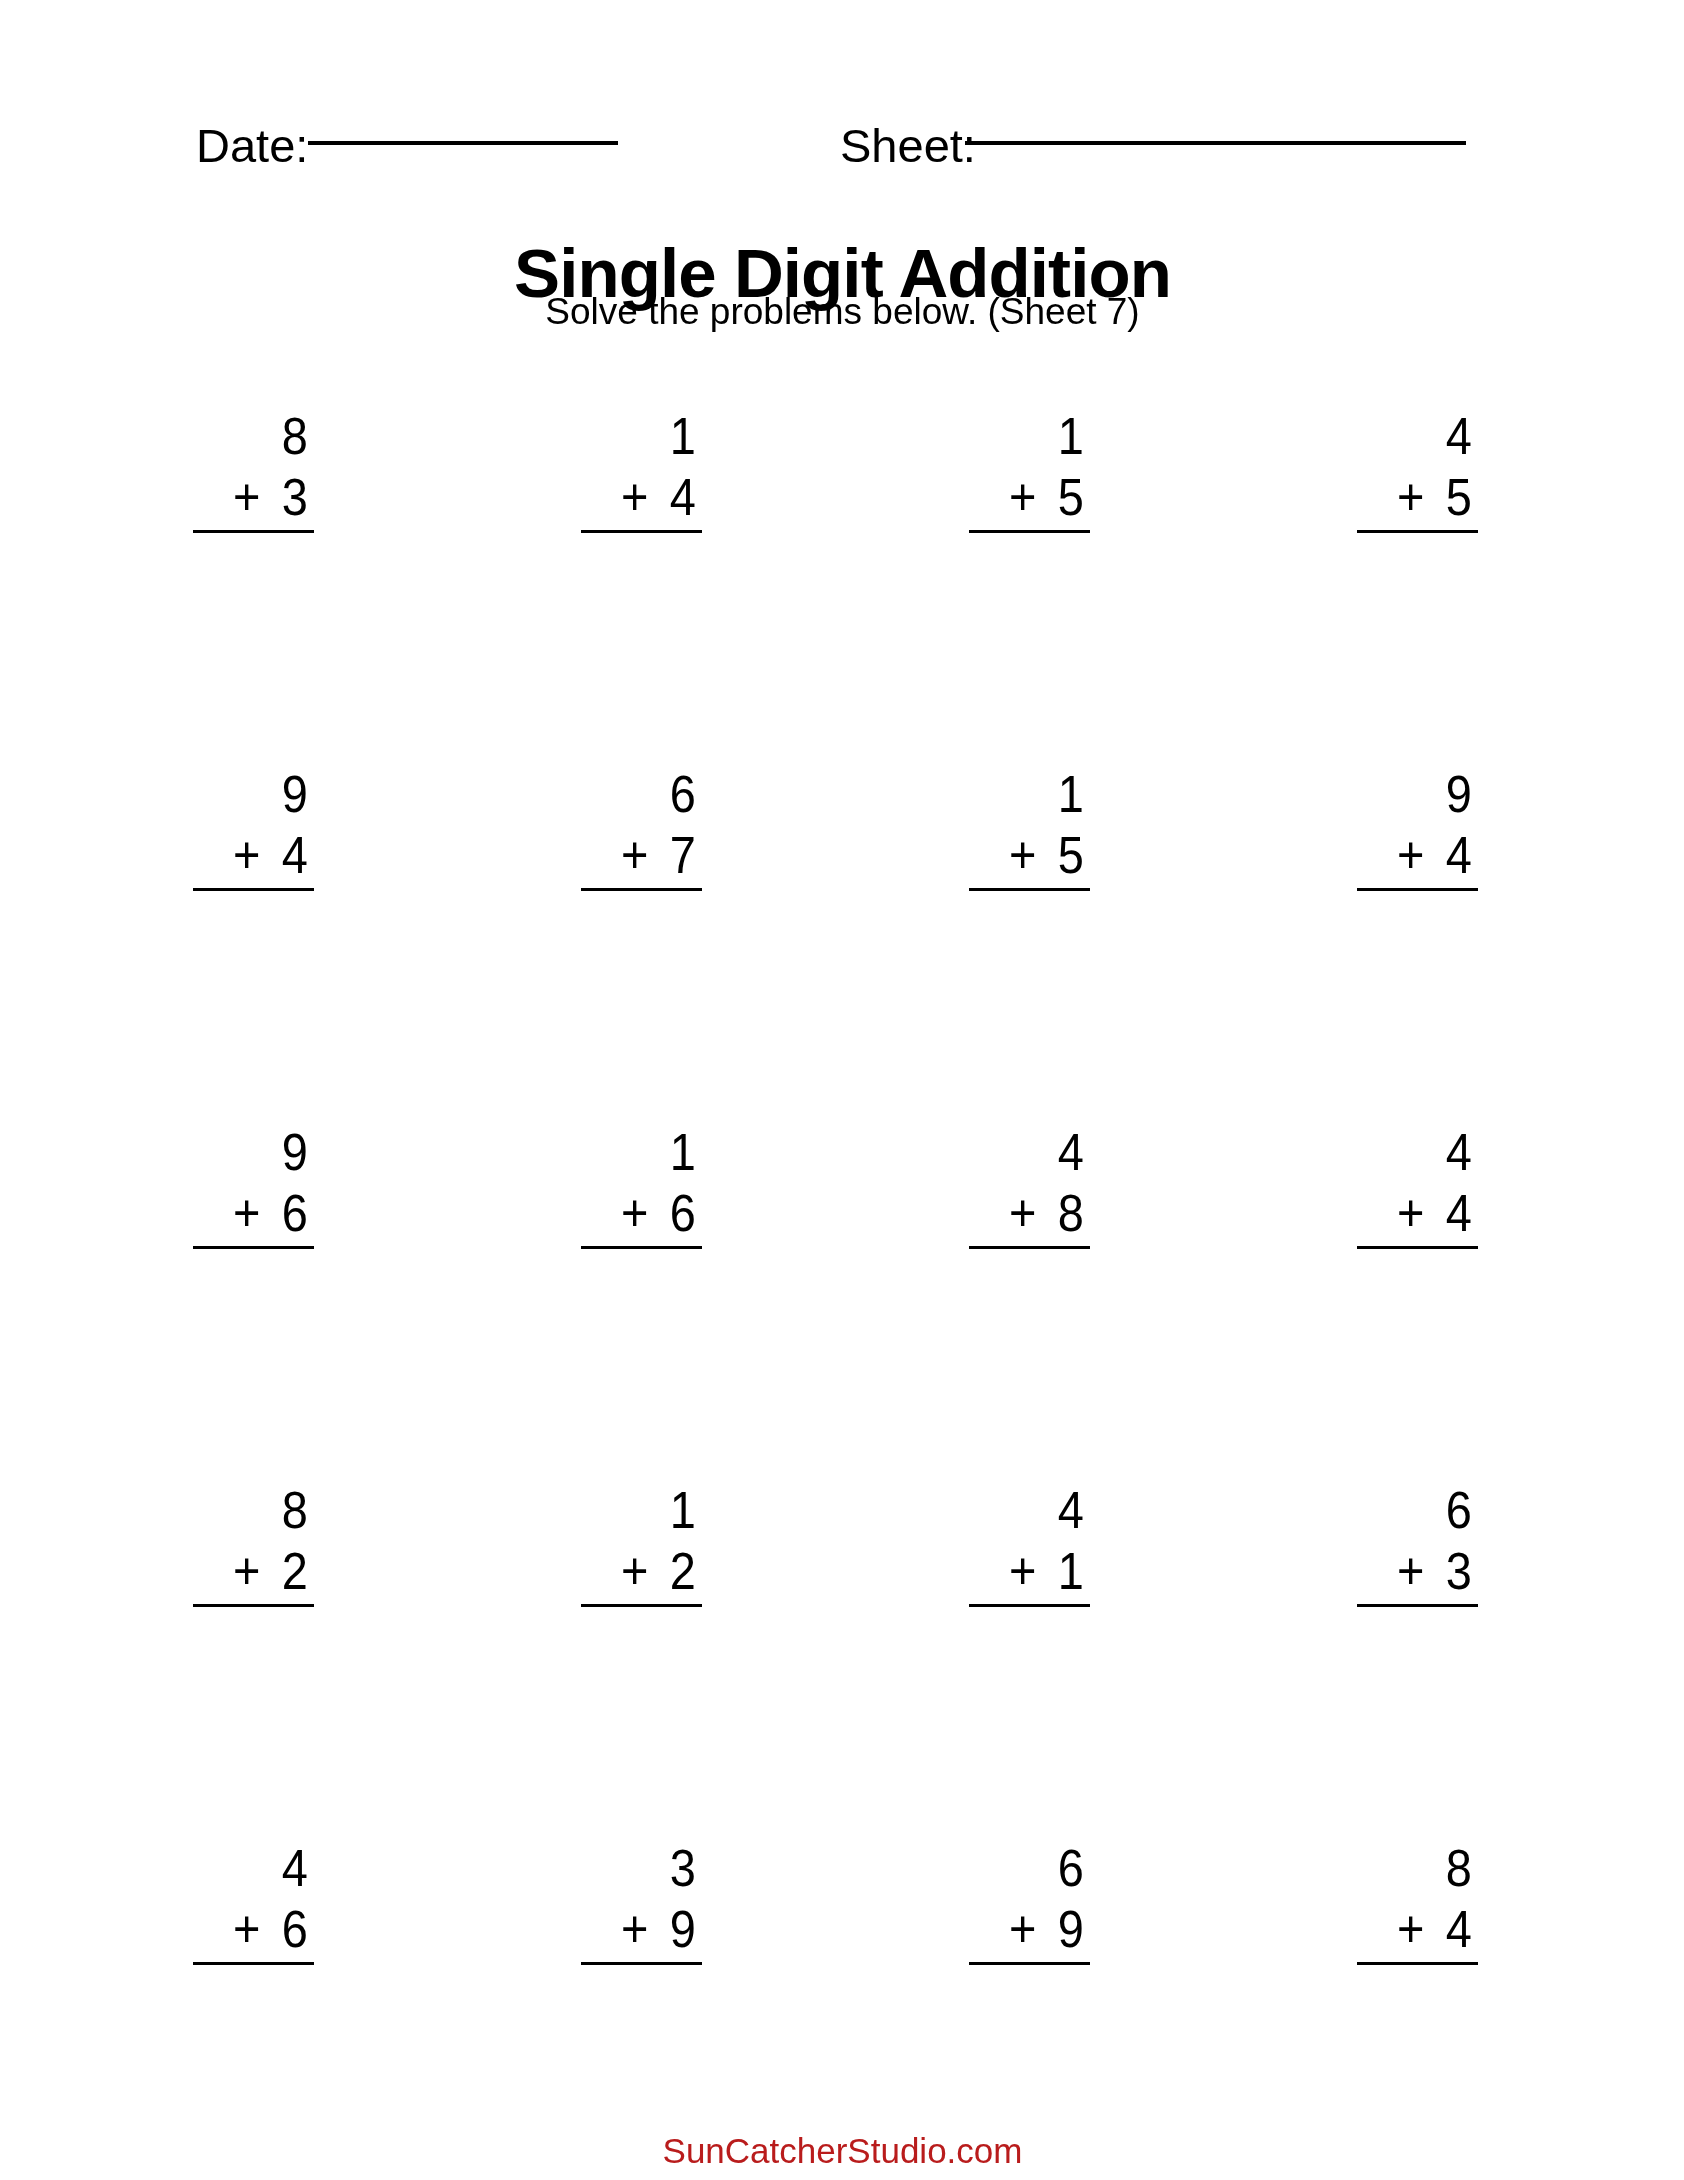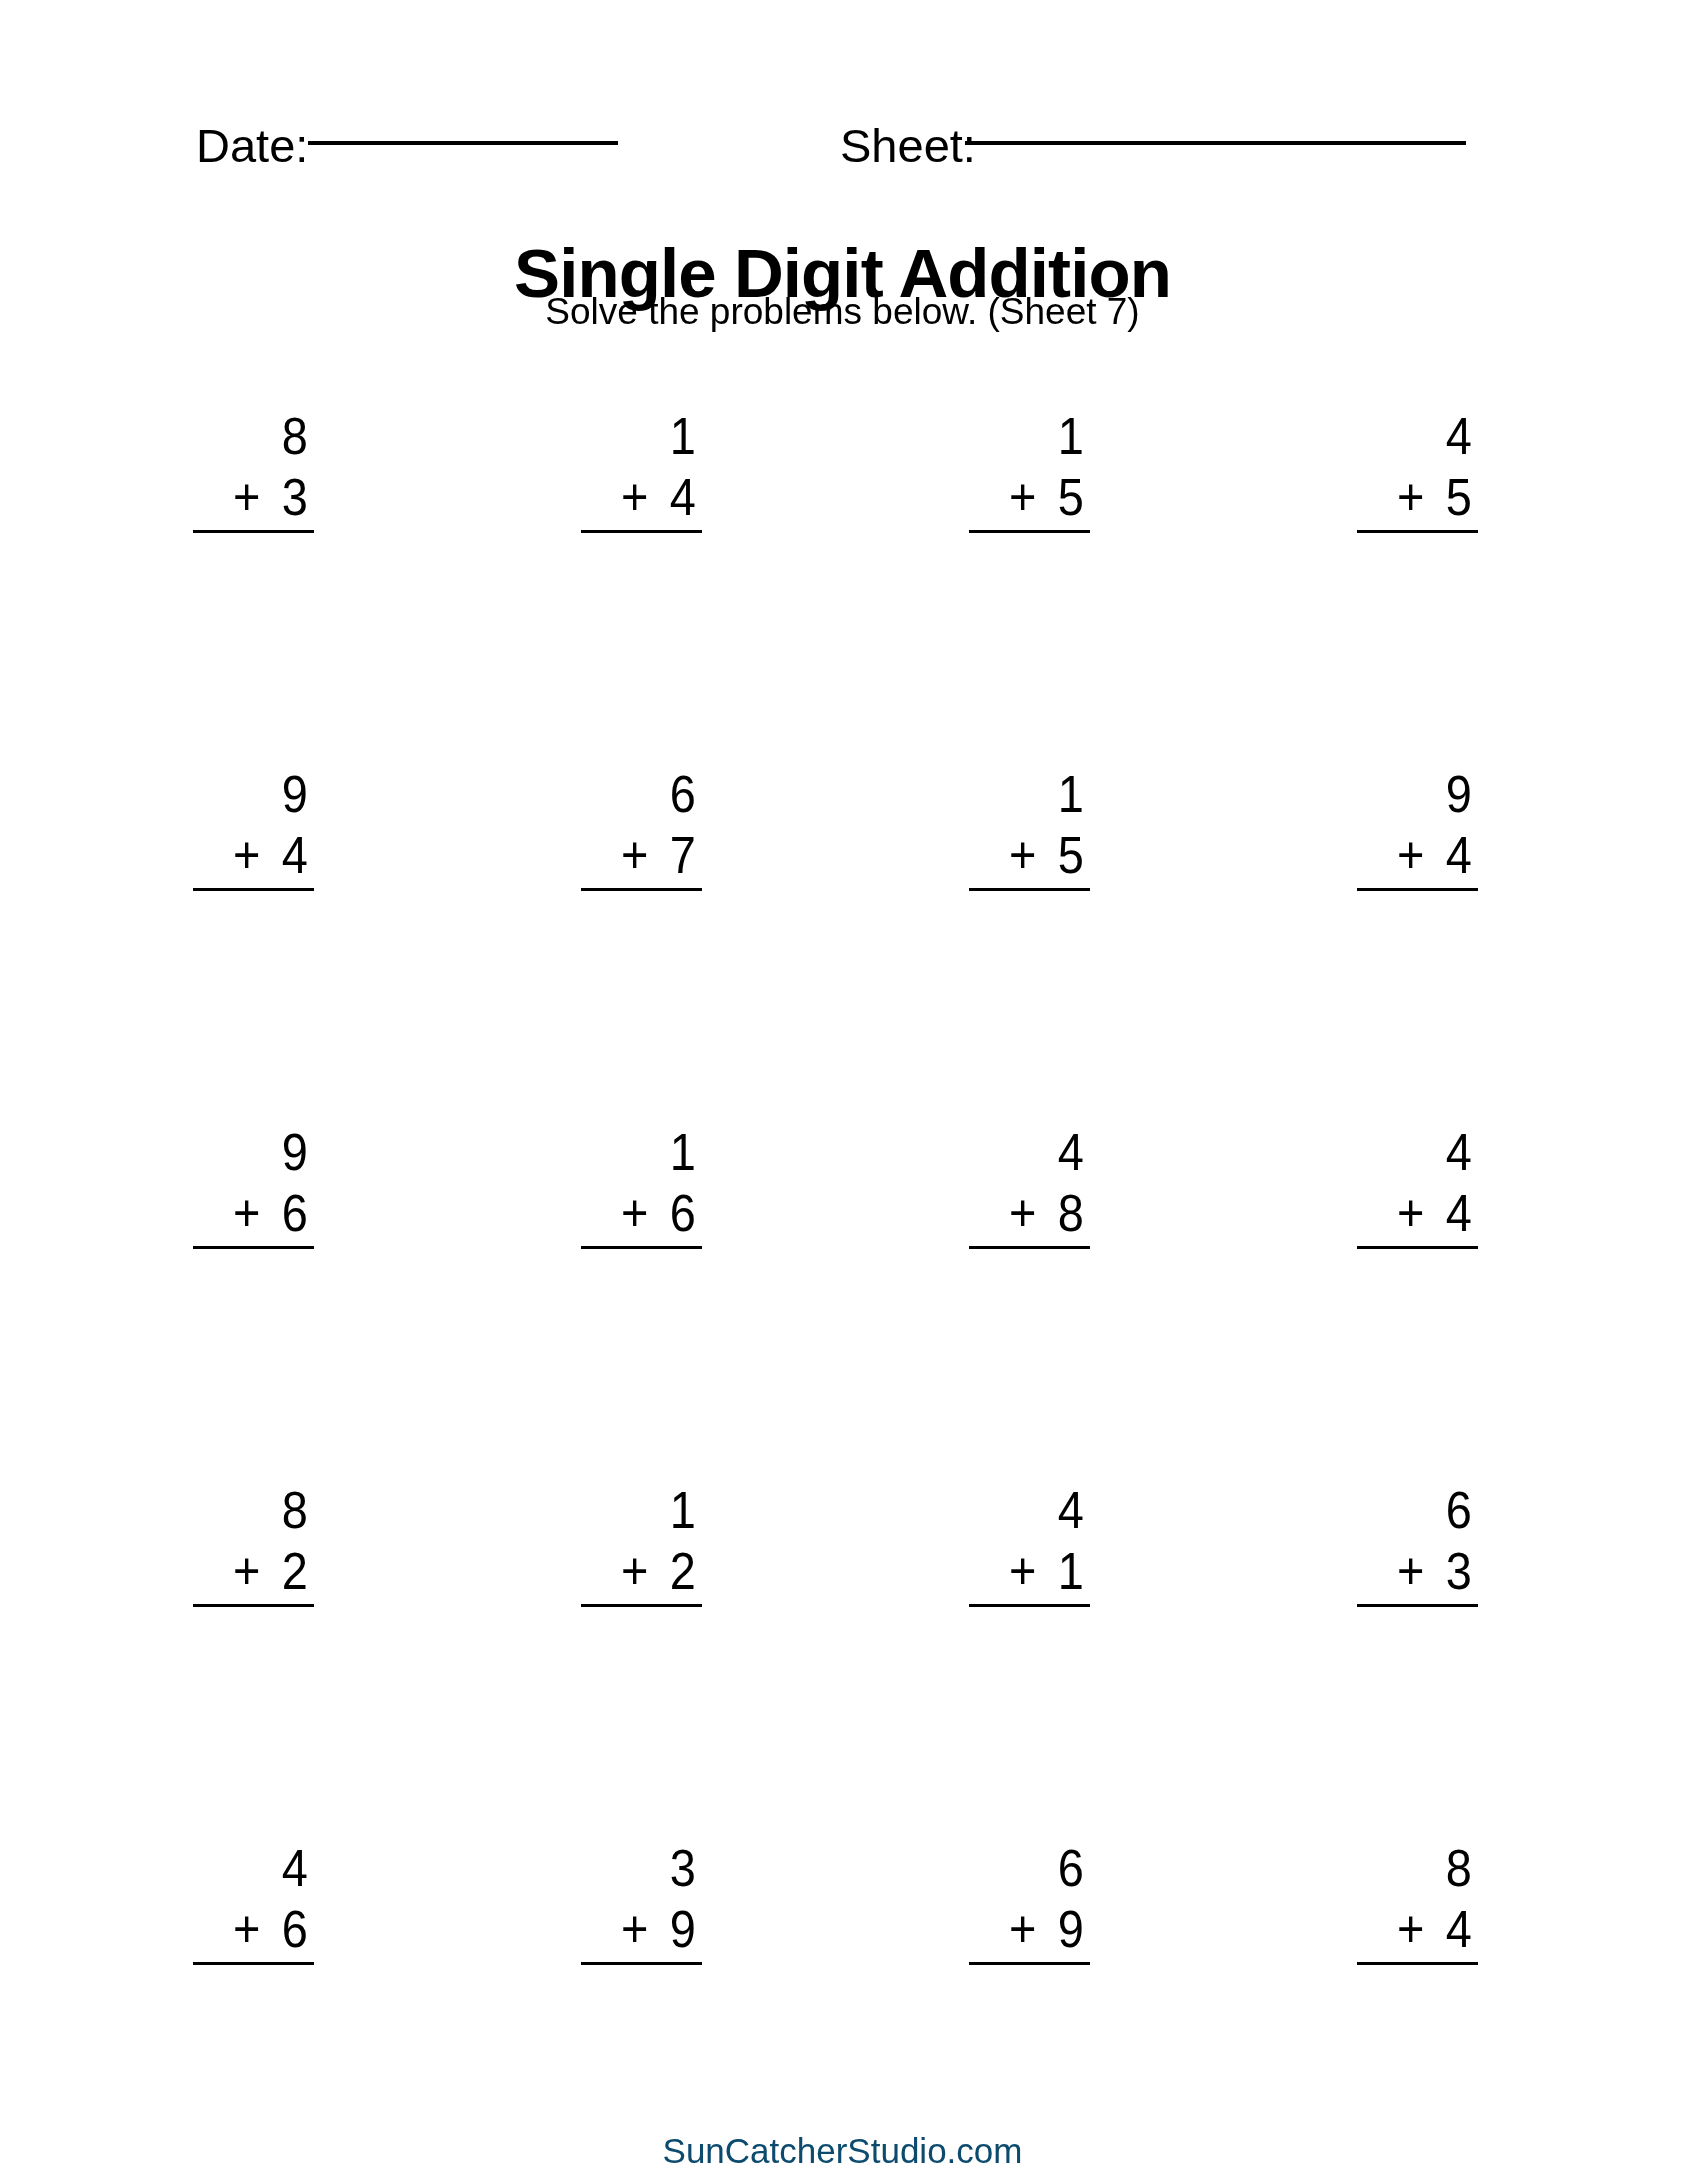--- a/index.html
+++ b/index.html
@@ -91,21 +91,21 @@
   }
 
   
   .footer {
     position: absolute;
     left: 0; right: 0;
     top: 2130px;
     text-align: center;
     font-size: 35px;
     line-height: 41px;
-    color: #0c4a6e;
+    color: #b91c1c;
     white-space: nowrap;
   }
 </style>
 </head>
 <body>
 
 <span id="date-label" class="field-label">Date:</span>
 <div id="date-line" class="write-line"></div>
 
 <span id="name-label" class="field-label">Sheet:</span>

